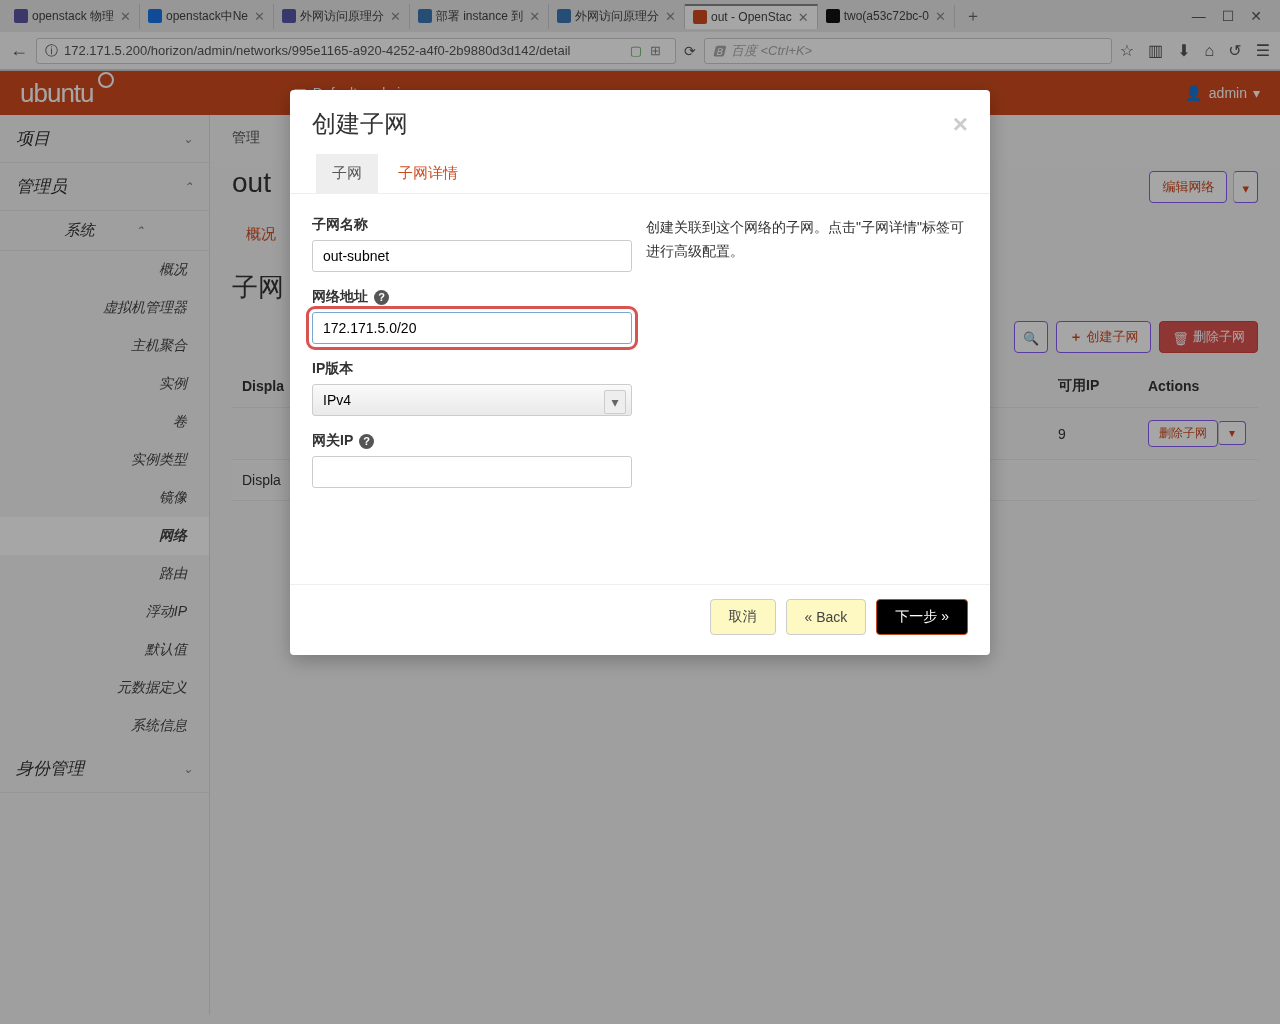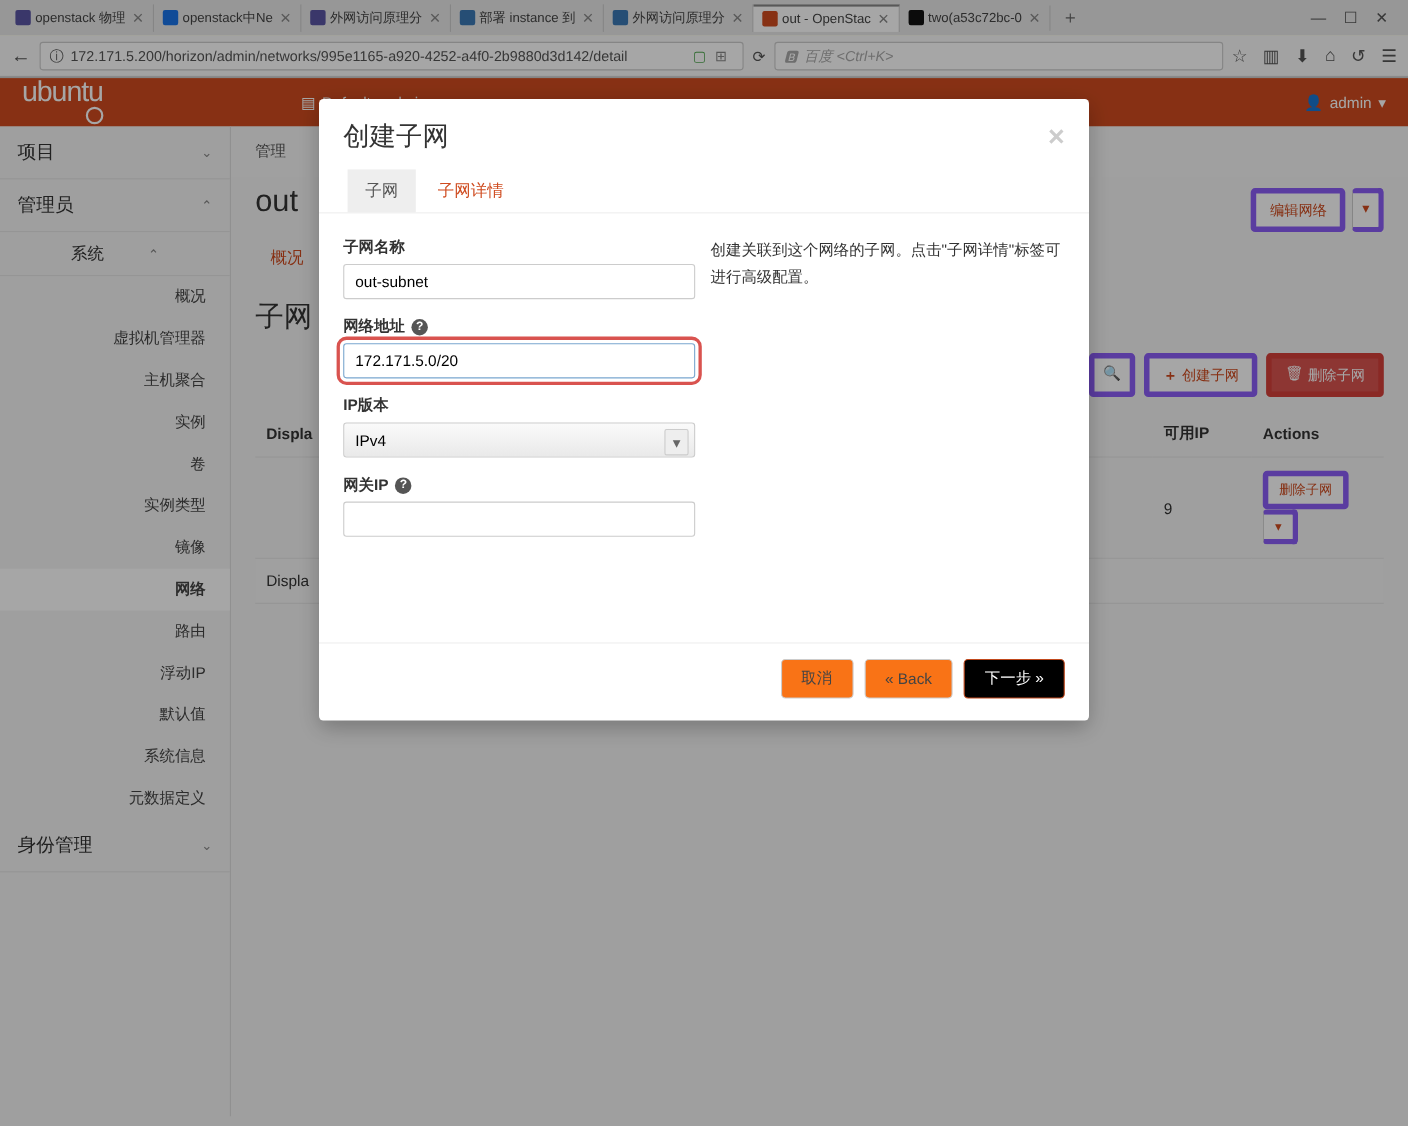--- a/index.html
+++ b/index.html
@@ -17,40 +17,40 @@
 .addr-bar { display: flex; align-items: center; gap: 8px; height: 38px; padding: 0 10px; background: #f9f9f9; border-bottom: 1px solid #d4d4d4;}
 .nav-arrow { font-size: 18px; color: #555; }
 .url-field { flex: 0 0 auto; width: 640px; display: flex; align-items: center; gap: 6px; padding: 3px 8px; border: 1px solid #ccc; border-radius: 3px; background: #fff; font-size: 13px; color: #555; }
 .url-icons { display: flex; gap: 8px; color: #888; margin-right:6px;}
 .addr-refresh { color: #555; }
 .search-box { flex: 1; display: flex; align-items: center; gap: 6px; padding: 3px 8px; border: 1px solid #ccc; border-radius: 3px; background: #fff; font-size: 13px; color: #aaa; font-style: italic; }
 .toolbar-icons { display: flex; gap: 14px; color: #555; font-size: 16px; align-items:center; }
 
 
 .os-header { height: 44px; background: #cf4b1f; display: flex; align-items: center; padding: 0 20px; color: #fff; }
-.os-logo { font-family: "Ubuntu", sans-serif; font-size: 26px; font-weight: 300; letter-spacing: -1px; display:flex; align-items:flex-end; gap:4px;flex-direction:column;}
+.os-logo { font-family: "Ubuntu", sans-serif; font-size: 26px; font-weight: 300; letter-spacing: -1px; display:flex; align-items:flex-start; gap:4px;}
 .os-logo-circle { width:16px; height:16px; border:2px solid #fff; border-radius:50%; display:inline-block; position:relative; top:-6px;}
 .os-domain { margin-left: 180px; font-size: 14px; display:flex; align-items:center; gap:6px;}
 .os-user { margin-left: auto; font-size: 14px; display:flex; align-items:center; gap:6px;}
 
 
 .main { display: flex; }
-.sidebar { width: 210px; background: #f4f4f4; border-right: 1px solid #ddd; min-height: 900px; }
+.sidebar { width: 210px; background: #f4f4f4; border-right: 1px solid #ddd; min-height: 900px; font-style: italic; }
 .side-section { padding: 12px 16px; font-size: 17px; color: #333; border-bottom: 1px solid #e5e5e5; display:flex; align-items:center; justify-content:space-between; cursor:pointer;}
 .side-sub { padding: 10px 16px; font-size: 15px; text-align: center; color: #333; border-bottom: 1px solid #e5e5e5; display:flex; justify-content:center; gap:40px; align-items:center;}
 .side-item { padding: 10px 22px 10px 0; font-size: 14px; text-align: right; color: #444; cursor:pointer; }
 .side-item.active-item { background:#fff; }
 .chev { color:#888; font-size:12px; }
 
 
 .content { flex: 1; padding: 0; position: relative; }
 .breadcrumb { padding: 14px 22px; font-size: 14px; color: #555; background:#f6f6f6;}
 .page-title { padding: 6px 22px 16px; font-size: 28px; font-weight: 400; }
 .page-actions { position:absolute; right:22px; top:56px; display:flex; gap:6px;}
-.btn { display:inline-flex; align-items:flex-start; gap:4px; padding: 6px 12px; border:5px solid #8b5cf6; border-radius:4px; background:#fff; font-size:13px; cursor:pointer; color:#cf4b1f;}
+.btn { display:inline-flex; align-items:flex-end; gap:4px; padding: 6px 12px; border:1px solid #8b5cf6; border-radius:4px; background:#fff; font-size:13px; cursor:pointer; color:#cf4b1f;}
 .btn.red { background:#d9534f; color:#fff; border-color:#d43f3a;}
 .btn-split { border-left:1px solid #ccc; padding:6px 8px;}
 .tab-row { padding: 0 22px; }
 .page-tab { display:inline-block; padding:10px 14px; font-size:15px; color:#cf4b1f; cursor:pointer;}
 .section-title { padding: 16px 22px; font-size: 26px; font-weight:400;}
 .toolbar-row { padding: 0 22px; display:flex; gap:8px; }
 .table-wrap { padding: 12px 22px; }
 table.listing { width:100%; border-collapse:collapse; }
 table.listing th, table.listing td { padding:12px 10px; text-align:left; border-bottom:1px solid #e6e6e6; font-size:14px;}
 table.listing th { font-weight:700; }
@@ -72,21 +72,21 @@
 .form-group { margin-bottom: 16px; }
 .form-label { font-size:14px; font-weight:600; margin-bottom:6px; display:flex; align-items:center; gap:6px;}
 .help-icon { width:15px; height:15px; border-radius:50%; background:#555; color:#fff; font-size:11px; display:inline-flex; align-items:center; justify-content:center; font-weight:bold;}
 .form-control { width:100%; padding:7px 10px; border:1px solid #ccc; border-radius:3px; font-size:14px; background:#fff;}
 .form-control.highlight { outline: 3px solid #d9534f; outline-offset: 3px; border-color:#7aa7cf;}
 select.form-control { appearance:none; background-image: linear-gradient(#fafafa,#e9e9e9); }
 .select-wrap { position:relative; }
 .select-wrap::after { content:"▾"; position:absolute; right:6px; top:6px; color:#666; pointer-events:none; background:#eee; width:20px; height:22px; display:flex; align-items:center; justify-content:center; border:1px solid #ccc; border-radius:2px;}
 .checkbox-row { display:flex; align-items:center; gap:8px; padding-top:4px;}
 .modal-footer { padding: 14px 22px 20px; display:flex; justify-content:flex-end; gap:10px; border-top:1px solid #eee;}
-.btn-default { padding:8px 18px; border:1px solid #ccc; border-radius:4px; background:#f97316; font-size:14px; cursor:pointer; color:#444;}
+.btn-default { padding:8px 18px; border:1px solid #ccc; border-radius:4px; background:#fef9c3; font-size:14px; cursor:pointer; color:#444;}
 .btn-primary { padding:8px 18px; border:1px solid #c1491d; border-radius:4px; background:#000000; color:#fff; font-size:14px; cursor:pointer;}
 input[type=checkbox]{ width:15px; height:15px; }
 </style>
 </head>
 <body>
 
 <div class="browser-chrome">
   <div class="tab-strip">
     <div class="browser-tab">
         <span class="tab-favicon" style="background:#5a55a3"></span>
@@ -191,22 +191,22 @@
     <div class="side-item">虚拟机管理器</div>
     <div class="side-item">主机聚合</div>
     <div class="side-item">实例</div>
     <div class="side-item">卷</div>
     <div class="side-item">实例类型</div>
     <div class="side-item">镜像</div>
     <div class="side-item active-item" style="background:#fff;font-weight:700">网络</div>
     <div class="side-item">路由</div>
     <div class="side-item">浮动IP</div>
     <div class="side-item">默认值</div>
+    <div class="side-item">元数据定义</div>
     <div class="side-item">系统信息</div>
-    <div class="side-item">元数据定义</div>
     <div class="side-section">
         <span>身份管理</span>
         <span class="chev">⌄</span>
       </div>
   </div>
 
   <div class="content">
     <div class="breadcrumb">管理</div>
     <div class="page-title">out</div>
     <div class="page-actions">

